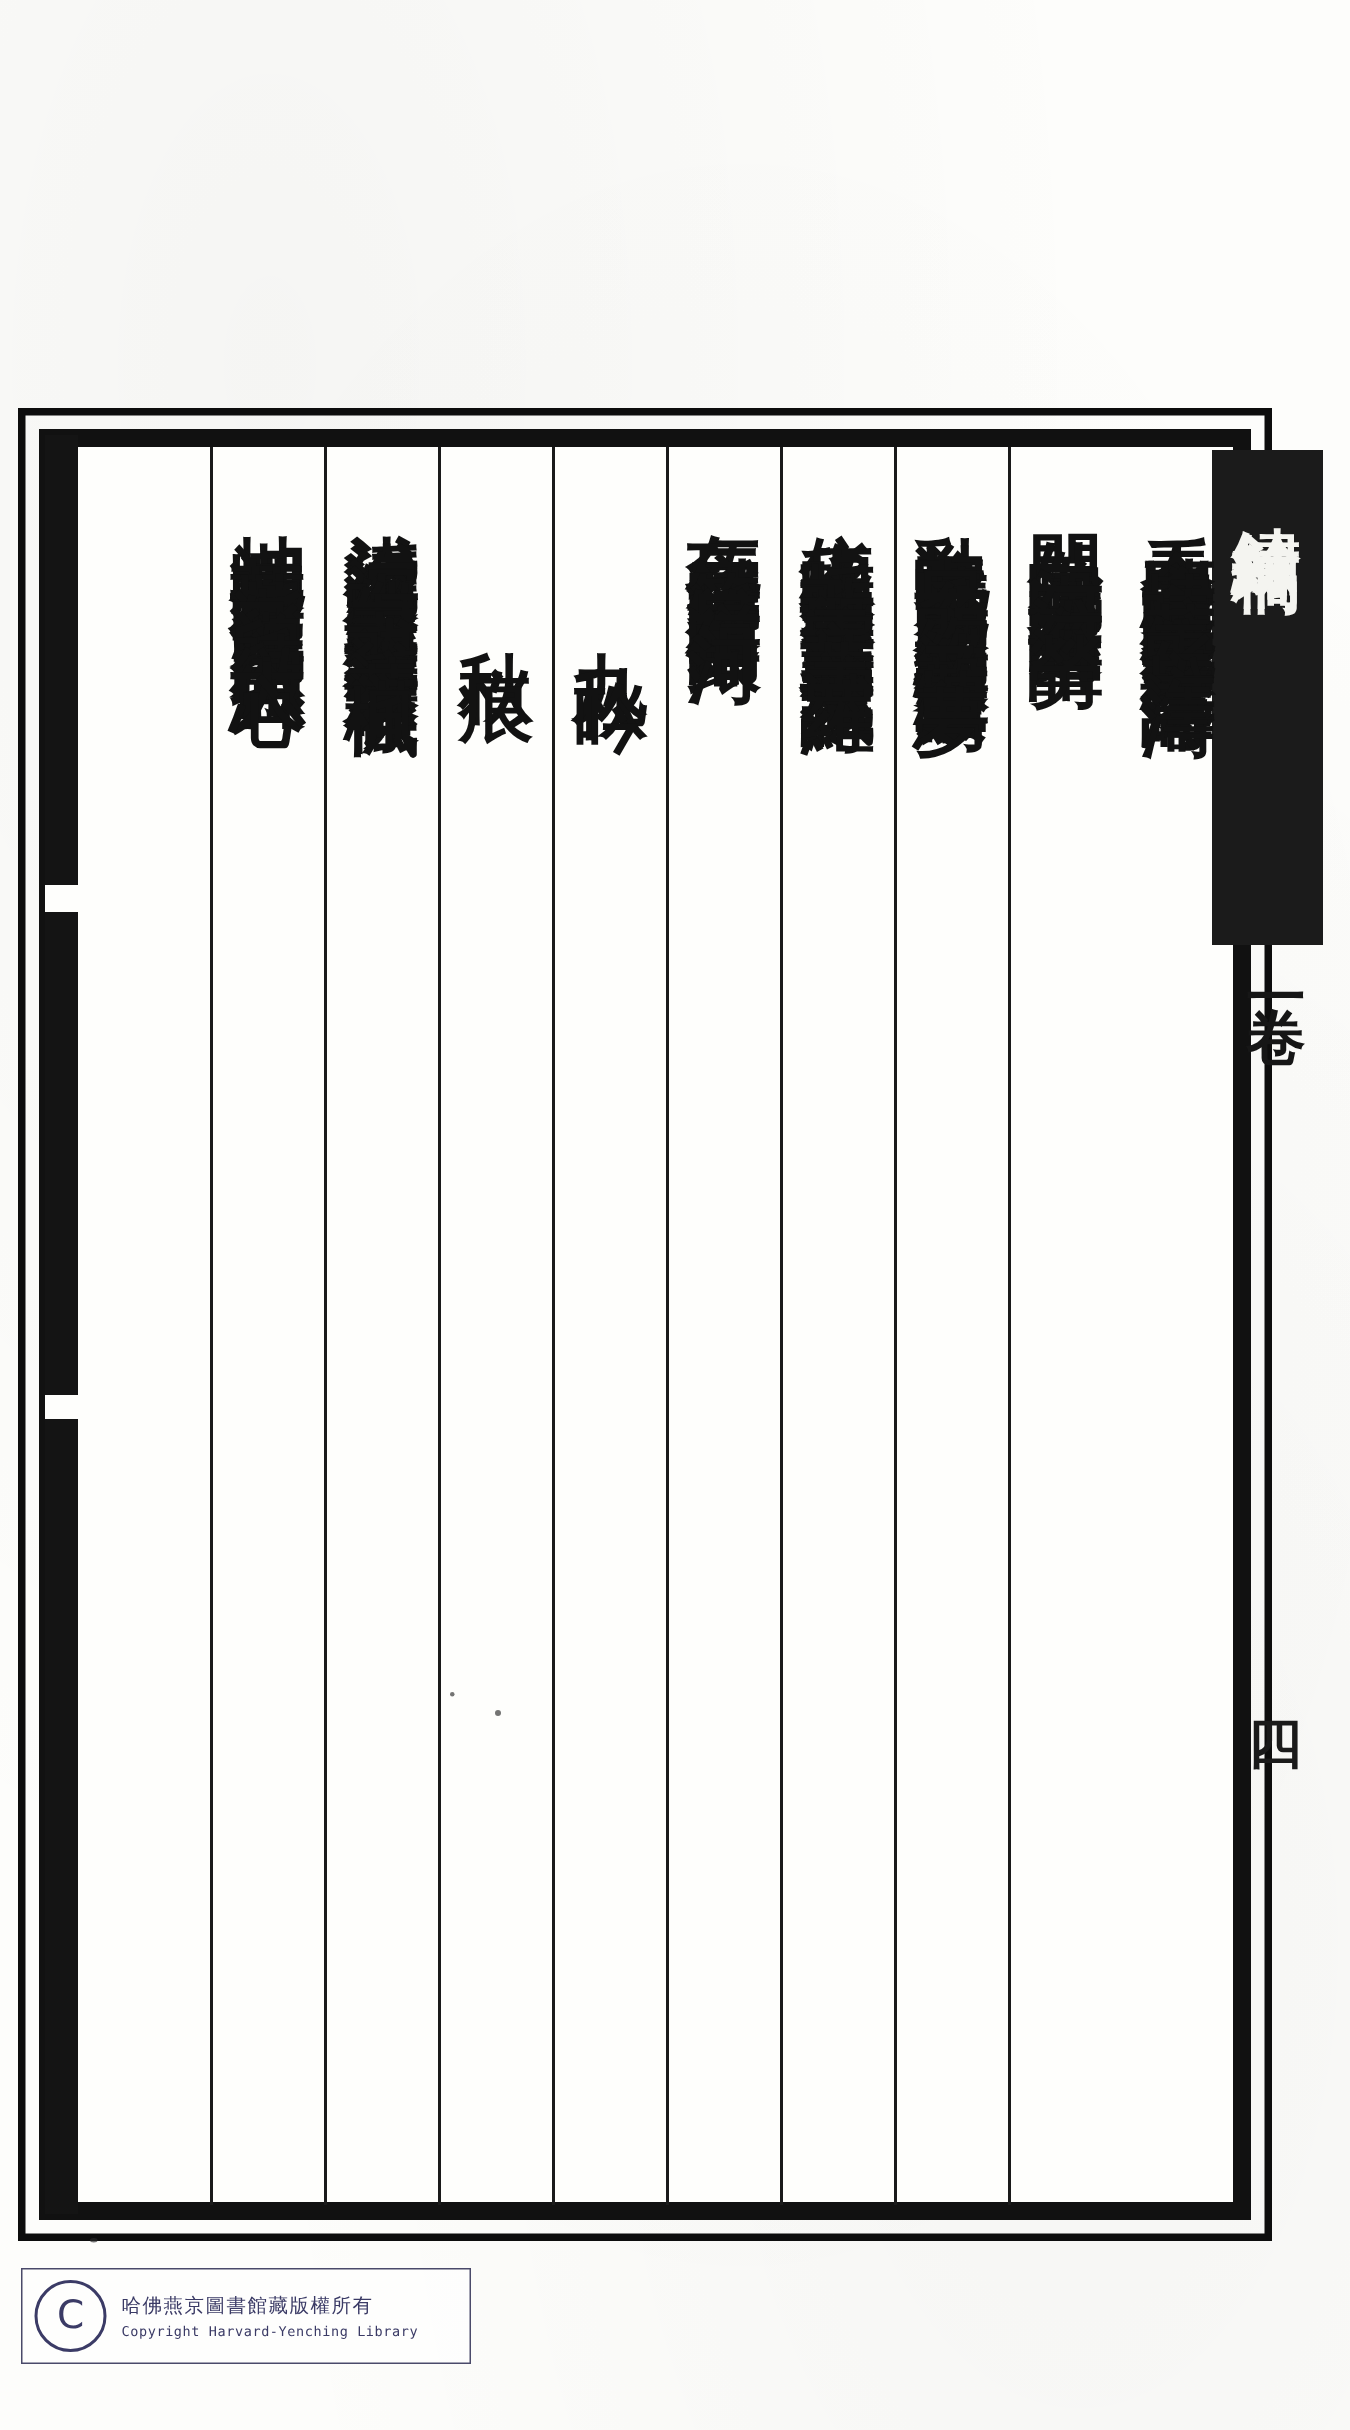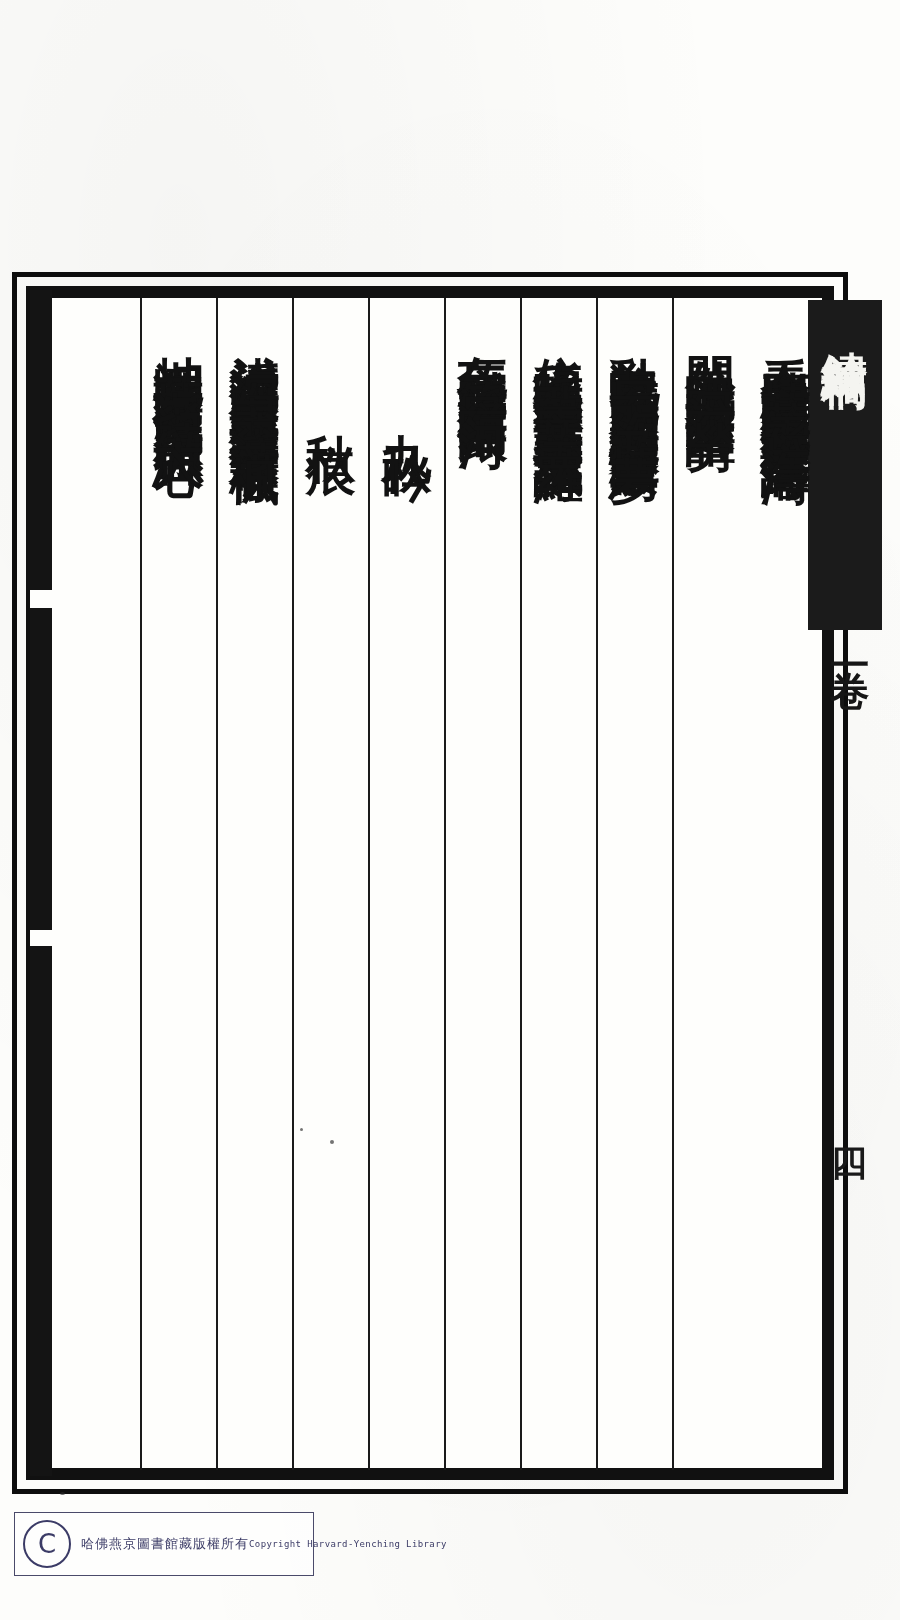--- a/index.html
+++ b/index.html
@@ -190,21 +190,21 @@
     align-items: center;
     justify-content: center;
     font-family: "DejaVu Sans", sans-serif;
     font-size: 26px;
     color: #3b3b66;
     flex: 0 0 44px;
   }
   #stamp-lines {
     margin-left: 10px;
     display: flex;
-    flex-direction: row;
+    flex-direction: column;
     justify-content: center;
   }
   #stamp-cn {
     font-family: "DejaVu Sans", sans-serif;
     font-size: 13px;
     color: #3b3b66;
     letter-spacing: 1px;
     white-space: nowrap;
   }
   #stamp-en {

